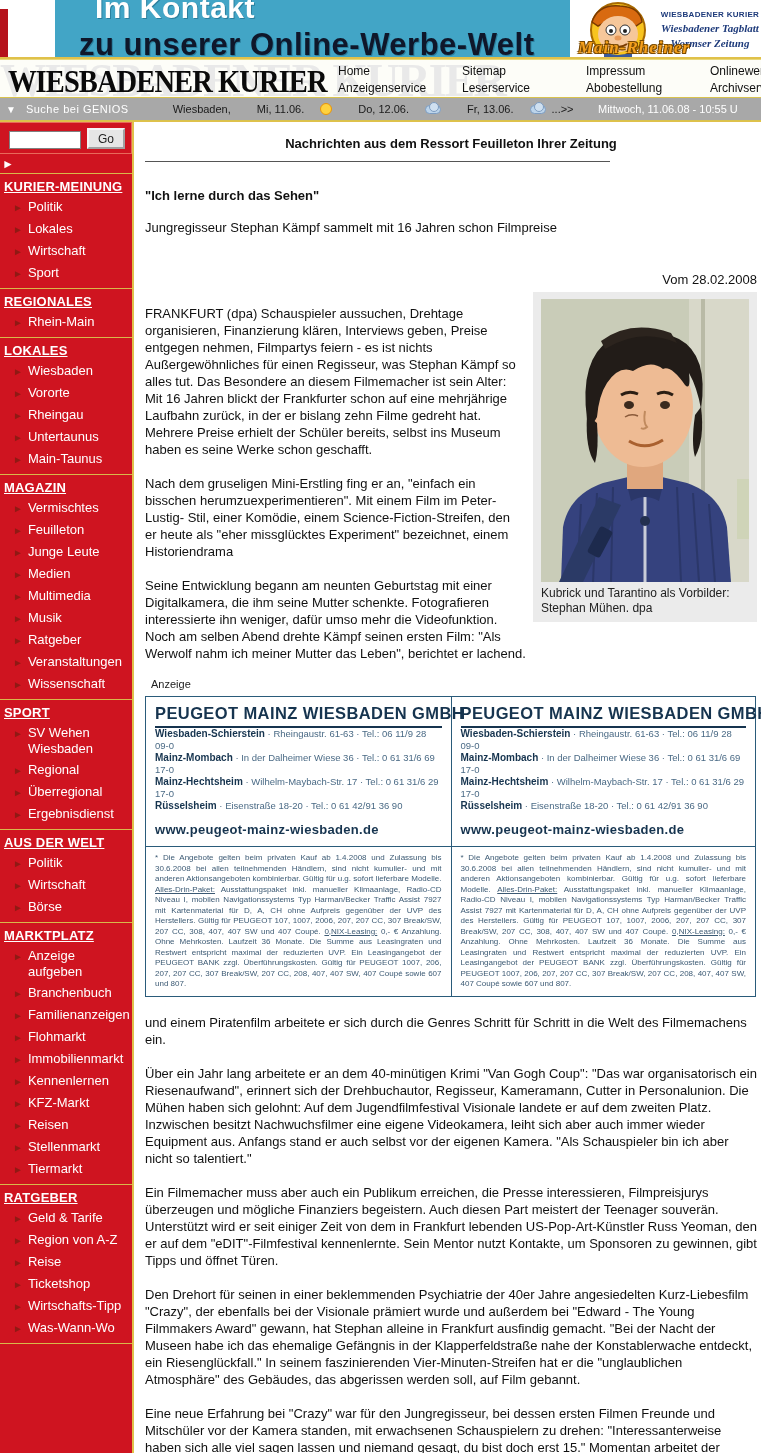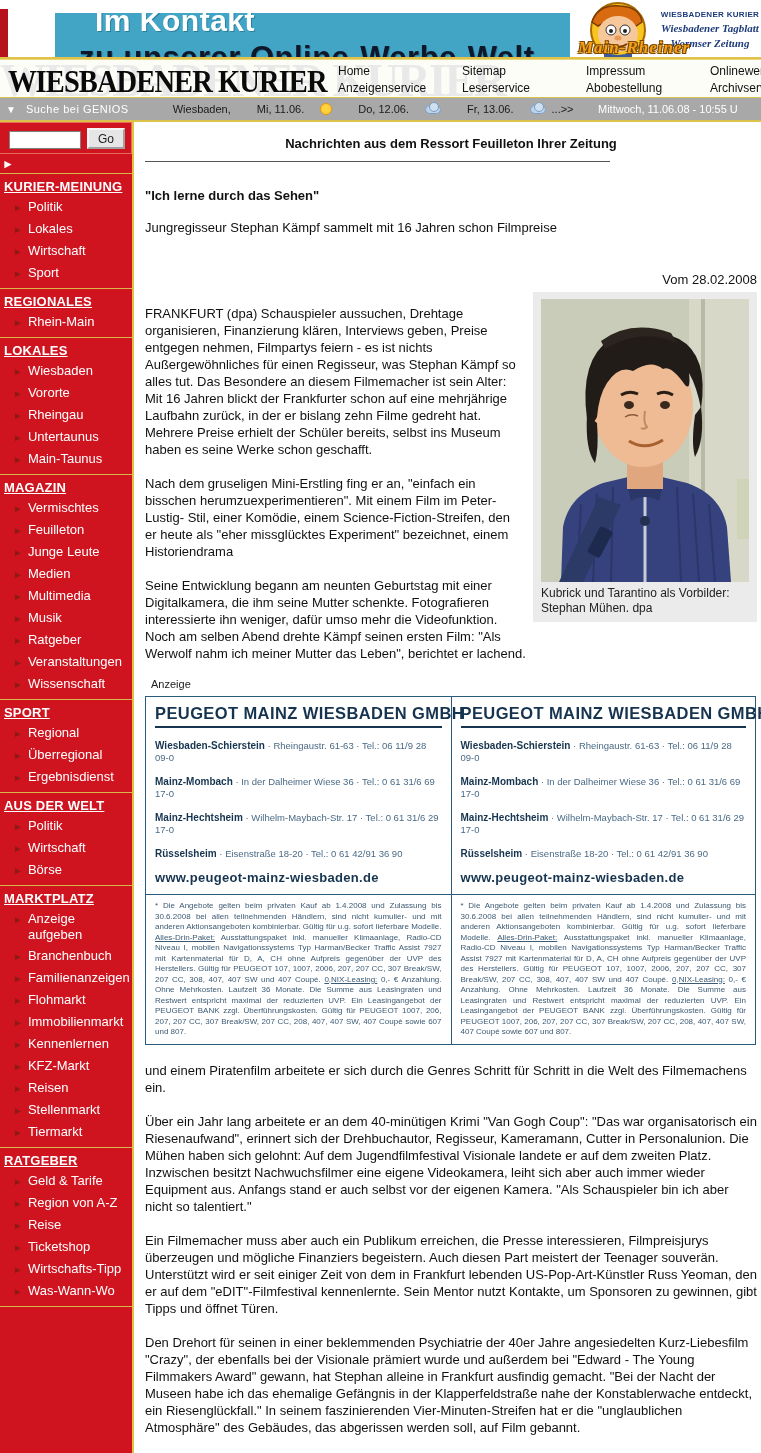--- a/index.html
+++ b/index.html
@@ -6,21 +6,21 @@
   html,body { width:761px; }
   body {
     font-family:"Liberation Sans", sans-serif;
     background:#fff; color:#000; width:761px; height:1453px;
     position:relative; overflow:hidden;
   }
   
   .banner { position:relative; height:57px; background:#fff; overflow:hidden; }
   .banner .left-red { position:absolute; left:0; top:9px; width:8px; height:48px; background:#b5121b; }
   .banner .cyan-box {
-    position:absolute; left:55px; top:13px; width:515px; height:57px;
+    position:absolute; left:55px; top:0; width:515px; height:57px;
     background:#42a5c6; overflow:hidden;
   }
   .cyan-box .l1 {
     margin:-9px 0 0 40px; font-size:30px; font-weight:bold; color:#fff;
     text-shadow:1px 1px 0 #2b7f9e; letter-spacing:0.5px;
   }
   .cyan-box .l2 {
     margin:2px 0 0 24px; font-size:31px; font-weight:bold; color:#0f172a;
     text-shadow:1px 1px 0 #2b7f9e; letter-spacing:0.5px;
   }
@@ -94,21 +94,21 @@
   
   .ad-wrap { clear:both; margin-top:14px; }
   .ad-label { font-size:11px; color:#222; margin-left:6px; }
   .ad-box { display:flex; border:1px solid #2a5b7a; margin-top:3px; width:611px; }
   .ad-col { width:50%; padding:8px 9px 6px 9px; color:#1d3c5a; }
   .ad-col + .ad-col { border-left:1px solid #2a5b7a; }
   .ad-head {
     font-size:16.5px; font-weight:bold; letter-spacing:0.4px; color:#16344f;
     border-bottom:2px solid #16344f; padding-bottom:4px; white-space:nowrap;
   }
-  .ad-loc { font-size:9.5px; margin-top:12px; color:#4a6a85; line-height:12px; }
+  .ad-loc { font-size:9.5px; margin-top:0; color:#4a6a85; line-height:12px; }
   .ad-loc b { color:#16344f; font-size:10px; }
   .ad-url { font-size:13px; font-weight:bold; color:#16344f; margin-top:9px; letter-spacing:0.3px; }
   .ad-sep { border:none; border-top:1px solid #2a5b7a; margin:8px -9px 0 -9px; }
   .ad-fine { font-size:8px; line-height:10.5px; color:#3c5a74; text-align:justify; margin-top:6px; }
   .ad-fine .u { text-decoration:underline; }
 </style>
 </head>
 <body>
 
 <div class="banner">
@@ -219,20 +219,21 @@
         <div class="sb-item"><span class="arr">►</span><span>Medien</span></div>
         <div class="sb-item"><span class="arr">►</span><span>Multimedia</span></div>
         <div class="sb-item"><span class="arr">►</span><span>Musik</span></div>
         <div class="sb-item"><span class="arr">►</span><span>Ratgeber</span></div>
         <div class="sb-item"><span class="arr">►</span><span>Veranstaltungen</span></div>
         <div class="sb-item"><span class="arr">►</span><span>Wissenschaft</span></div>
       </div>
 
       <div class="sb-section">
         <div class="sb-title">SPORT</div>
+        <div class="sb-item"><span class="arr">►</span><span>SV Wehen Wiesbaden</span></div>
         <div class="sb-item"><span class="arr">►</span><span>Regional</span></div>
         <div class="sb-item"><span class="arr">►</span><span>Überregional</span></div>
         <div class="sb-item"><span class="arr">►</span><span>Ergebnisdienst</span></div>
       </div>
 
       <div class="sb-section">
         <div class="sb-title">AUS DER WELT</div>
         <div class="sb-item"><span class="arr">►</span><span>Politik</span></div>
         <div class="sb-item"><span class="arr">►</span><span>Wirtschaft</span></div>
         <div class="sb-item"><span class="arr">►</span><span>Börse</span></div>

